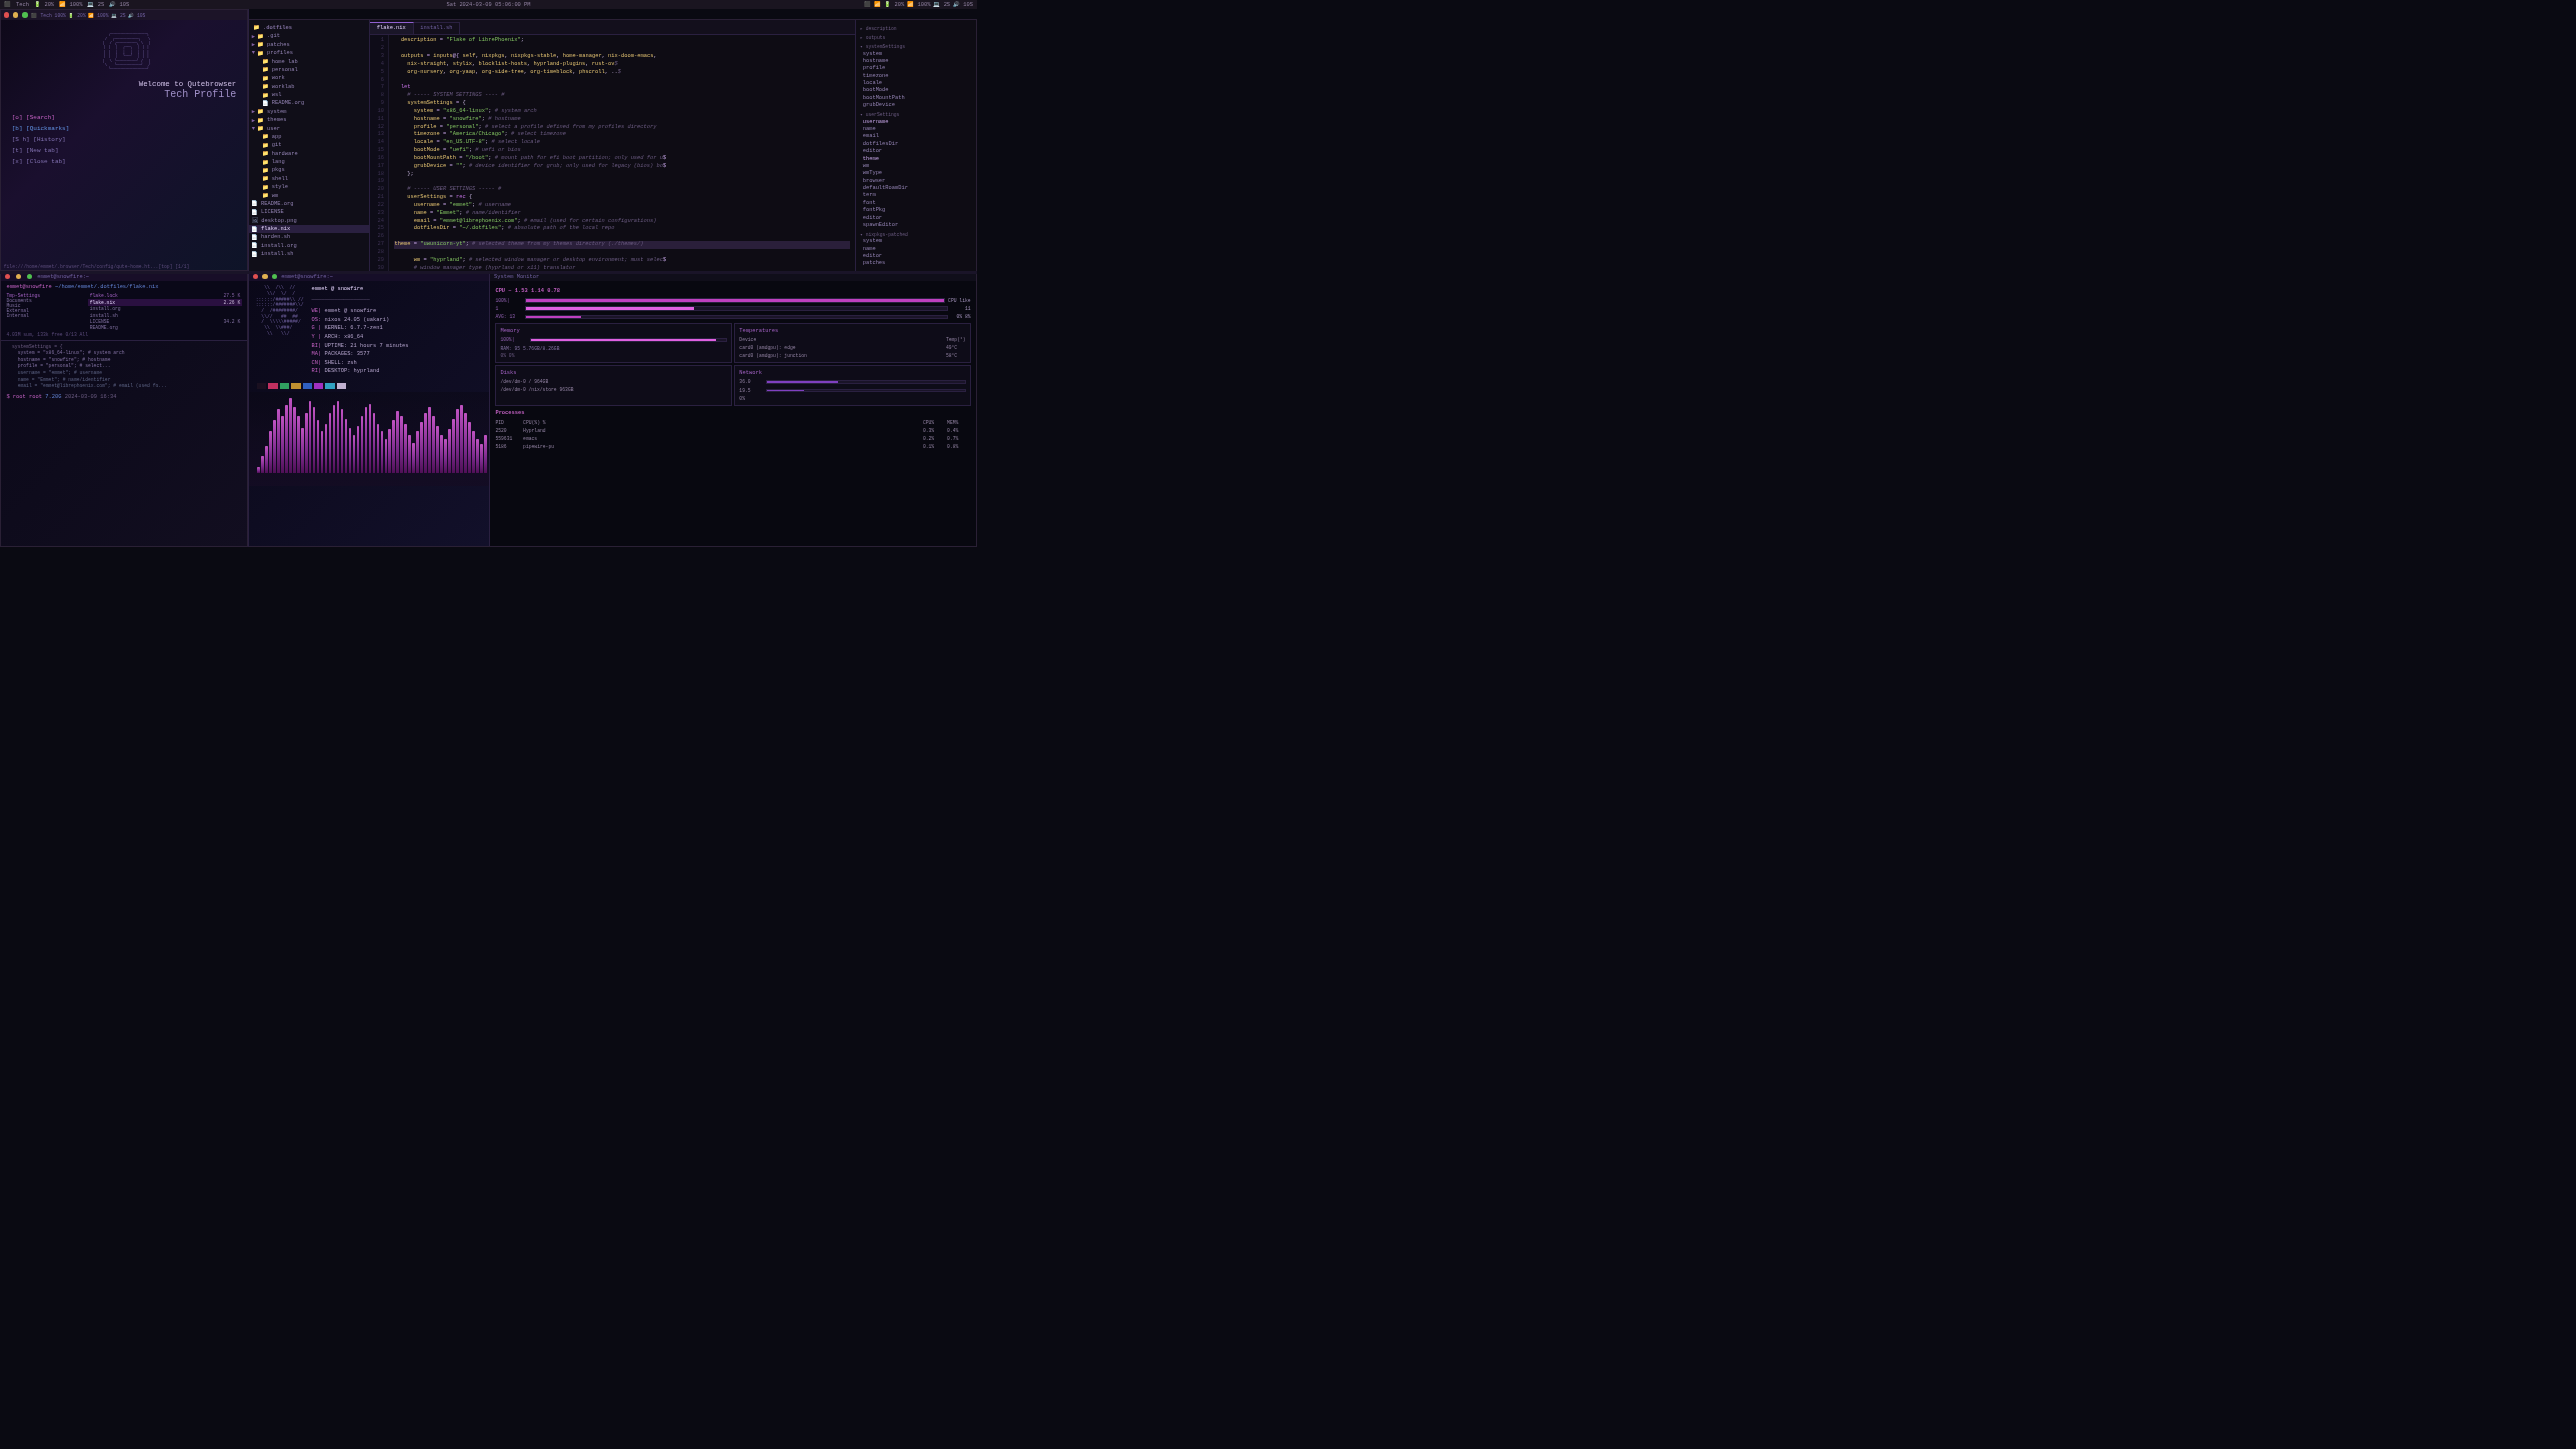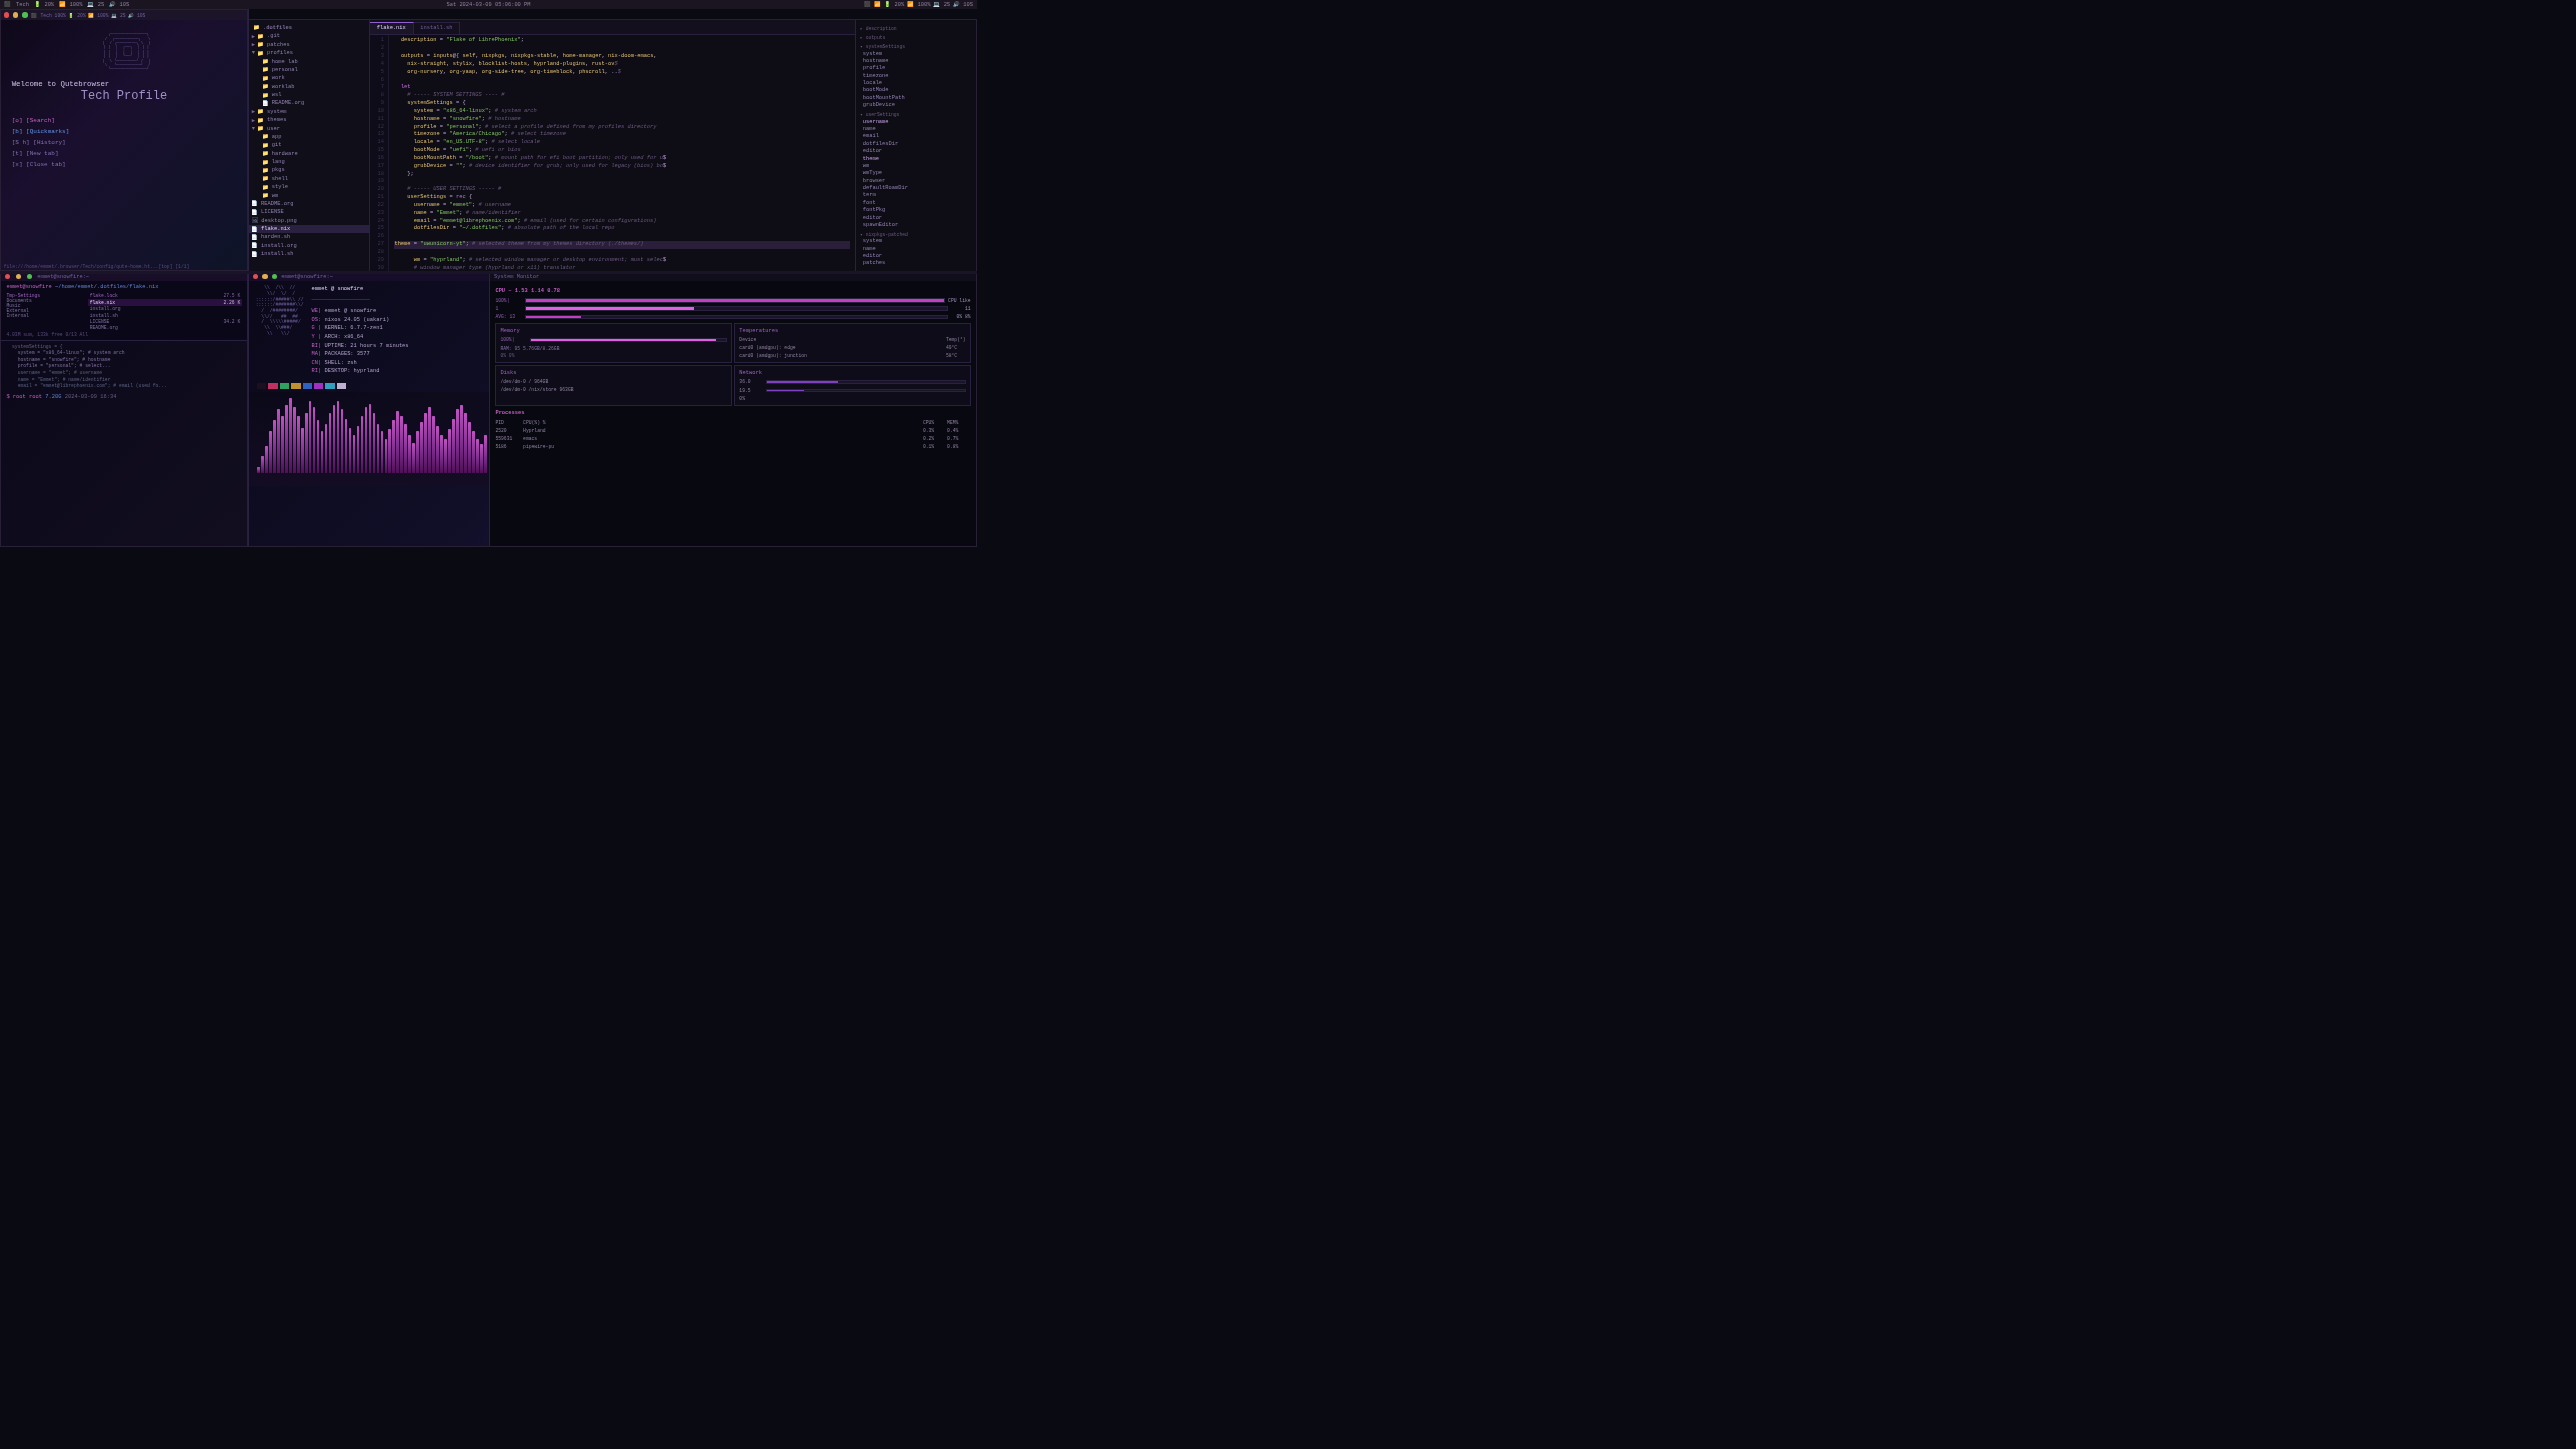--- a/index.html
+++ b/index.html
@@ -67,28 +67,28 @@
     }
     .ascii-art {
       font-size: 4px;
       line-height: 1.1;
       color: #7060a0;
       margin: 2.7px auto;
       text-align: center;
       white-space: pre;
     }
     .browser-title {
-      text-align: left;
+      text-align: right;
       font-size: 7.4px;
       color: #d0c0e8;
       margin: 4px 0 1.3px;
     }
     .browser-subtitle {
-      text-align: center;
-      font-size: 12px;
+      text-align: right;
+      font-size: 10px;
       color: #a090c8;
       margin-bottom: 13px;
     }
     .browser-links {
       font-size: 6px;
       line-height: 1.8;
       color: #8070b0;
     }
     .browser-links .hl { color: #c060c0; }
     .browser-links .hl2 { color: #6090e0; }

